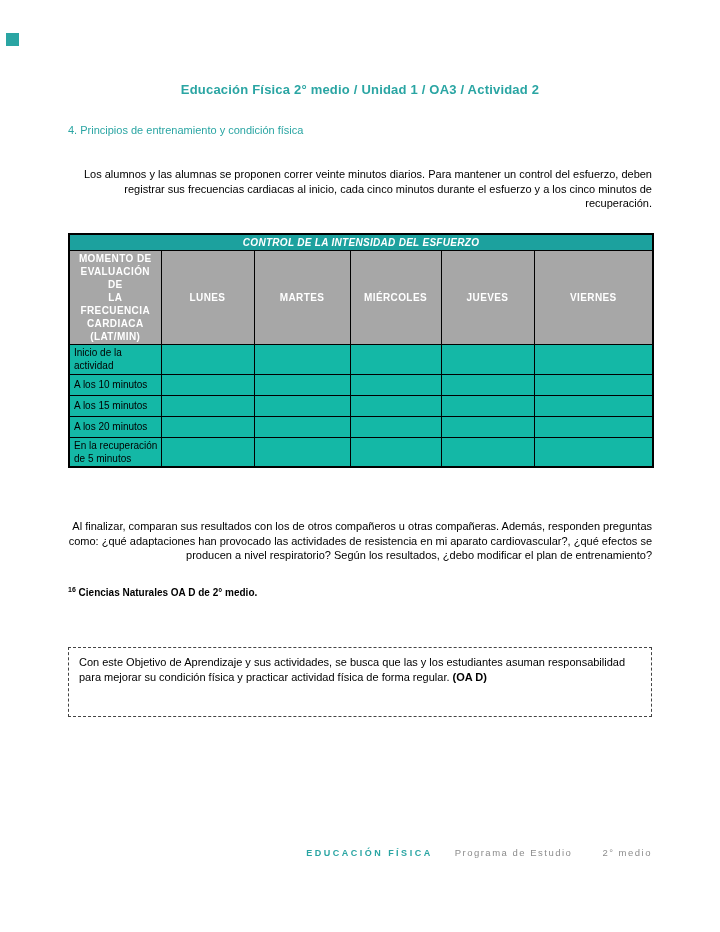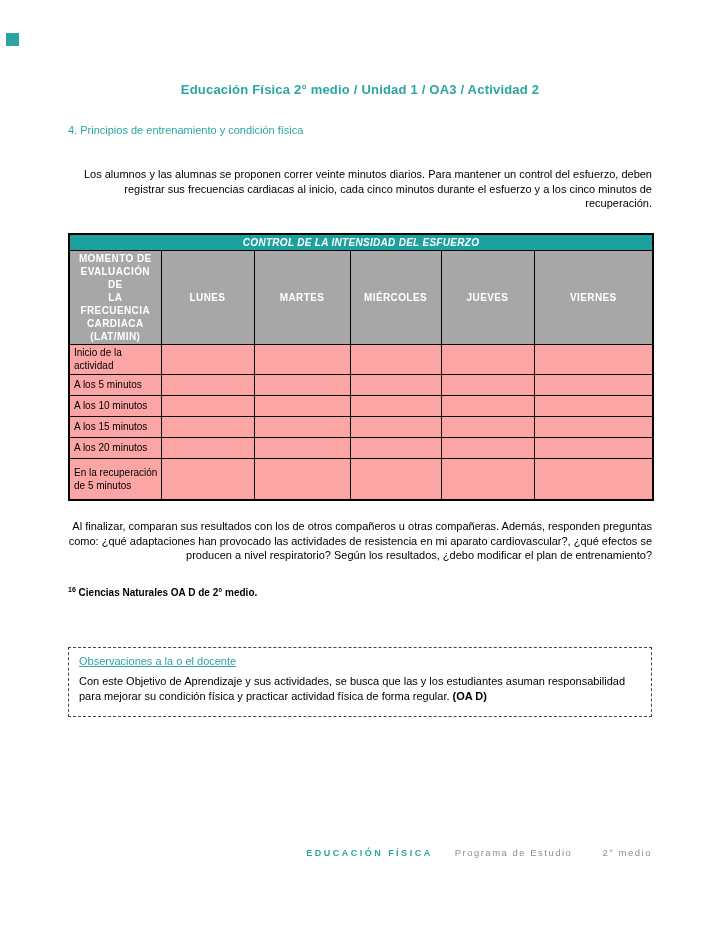--- a/index.html
+++ b/index.html
@@ -45,21 +45,21 @@
   .t-title{
     height:16px;background:var(--table_teal);color:#fff;
     font-weight:bold;font-size:10px;text-align:center;letter-spacing:.3px;font-style:italic;
   }
   .t-head td{
     height:88px;background:var(--table_gray);color:#fff;
     font-weight:bold;font-size:10px;text-align:center;vertical-align:middle;
     letter-spacing:.4px;
   }
   .t-rowhead{white-space:pre-line;line-height:13px;font-size:10px;}
-  tbody td{background:#fca5a5;font-size:10px;line-height:13px;vertical-align:middle;}
+  tbody td{background:#14b8a6;font-size:10px;line-height:13px;vertical-align:middle;}
   tbody td.label{padding-left:4px;}
   tbody tr:nth-child(1){height:30px;}
   tbody tr:nth-child(2){height:21px;}
   tbody tr:nth-child(3){height:21px;}
   tbody tr:nth-child(4){height:21px;}
   tbody tr:nth-child(5){height:21px;padding-left:37px;}
   tbody tr:nth-child(6){height:42px;}
 
   .note-box{
     position:absolute;left:68px;top:647px;width:584px;min-height:70px;
@@ -124,28 +124,20 @@
     <tbody>
       <tr>
         <td class="label">Inicio de la actividad</td>
         <td class="cell"></td>
         <td class="cell"></td>
         <td class="cell"></td>
         <td class="cell"></td>
         <td class="cell"></td>
       </tr>
       <tr>
-        <td class="label">A los 5 minutos</td>
-        <td class="cell"></td>
-        <td class="cell"></td>
-        <td class="cell"></td>
-        <td class="cell"></td>
-        <td class="cell"></td>
-      </tr>
-      <tr>
         <td class="label">A los 10 minutos</td>
         <td class="cell"></td>
         <td class="cell"></td>
         <td class="cell"></td>
         <td class="cell"></td>
         <td class="cell"></td>
       </tr>
       <tr>
         <td class="label">A los 15 minutos</td>
         <td class="cell"></td>
@@ -171,21 +163,20 @@
         <td class="cell"></td>
       </tr>
     </tbody>
   </table>
 
   <p class="para closing">Al finalizar, comparan sus resultados con los de otros compañeros u otras compañeras. Además, responden preguntas como: ¿qué adaptaciones han provocado las actividades de resistencia en mi aparato cardiovascular?, ¿qué efectos se producen a nivel respiratorio? Según los resultados, ¿debo modificar el plan de entrenamiento?</p>
 
   <p class="footnote"><sup>16</sup> <span>Ciencias Naturales OA D de 2° medio.</span></p>
 
   <div class="note-box">
-    <div class="note-heading">Observaciones a la o el docente</div>
     <p class="note-body"><span>Con este Objetivo de Aprendizaje y sus actividades, se busca que las y los estudiantes asuman responsabilidad para mejorar su condición física y practicar actividad física de forma regular. </span><b>(OA D)</b></p>
   </div>
 
   <div class="footer">
     <span class="f-subject">EDUCACIÓN FÍSICA</span>
     <span class="f-program">Programa de Estudio</span>
     <span class="f-grade">2° medio</span>
   </div>
 
 </div>

